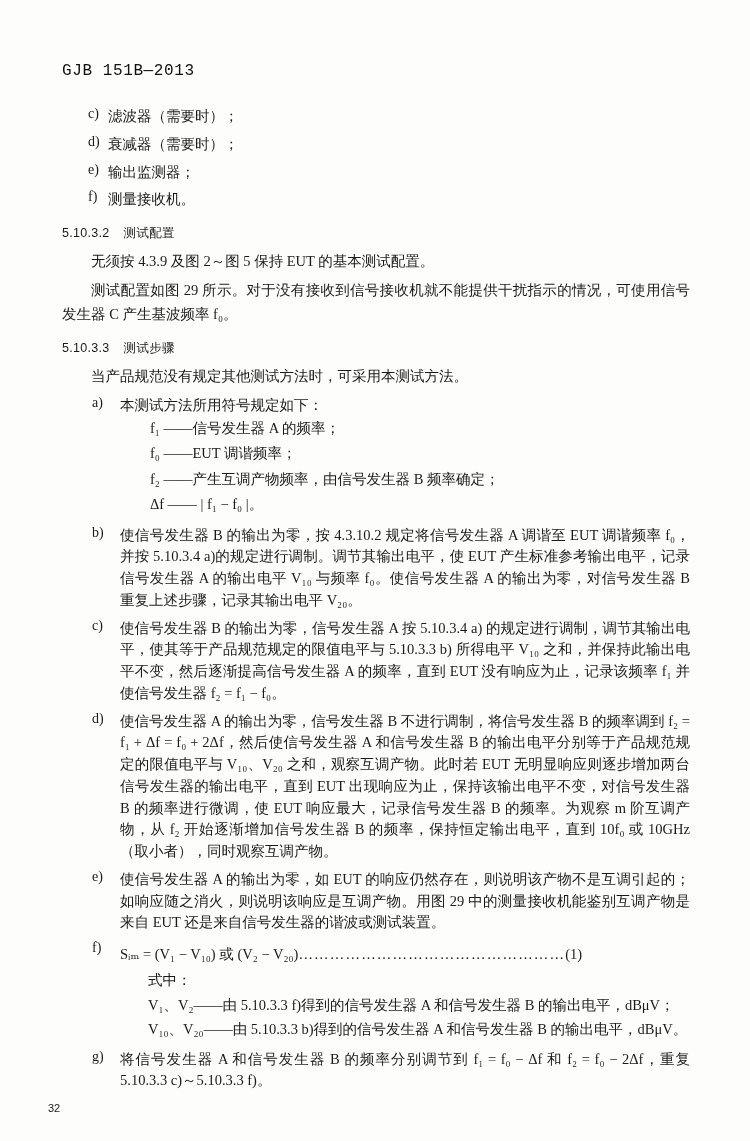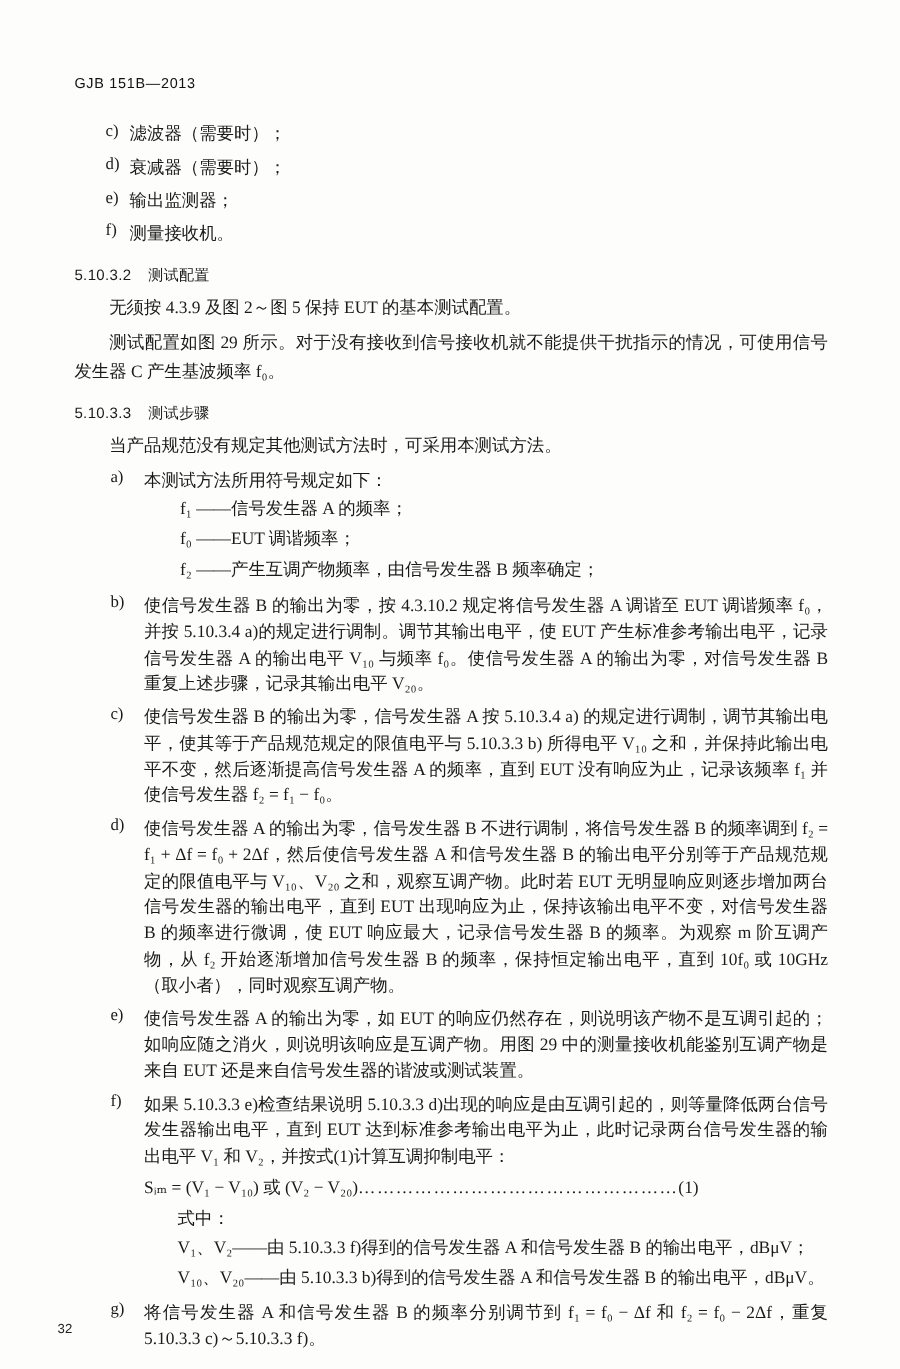--- a/index.html
+++ b/index.html
@@ -20,22 +20,22 @@
     box-sizing: border-box;
     padding: 0;
   }
   .inner {
     position: absolute;
     left: 62px;
     top: 62px;
     width: 628px;
   }
   .header-rule {
-    font-family: Liberation Sans, sans-serif;
-    font-size: 12px;
+    font-family: Liberation Mono, monospace;
+    font-size: 16px;
     letter-spacing: 0.6px;
     color: #111;
     margin-bottom: 26px;
   }
   .list-block {
     margin: 0 0 4px 0;
   }
   .li {
     display: flex;
     align-items: flex-start;
@@ -148,20 +148,21 @@
 
     <div class="list-block">
 
       <div class="li wide">
         <div class="marker">a)</div>
         <div class="body">
           <div>本测试方法所用符号规定如下：</div>
           <div class="sym-line">f₁ ——信号发生器 A 的频率；</div>
           <div class="sym-line">f₀ ——EUT 调谐频率；</div>
           <div class="sym-line">f₂ ——产生互调产物频率，由信号发生器 B 频率确定；</div>
+          <div class="sym-line">Δf —— | f₁ − f₀ |。</div>
         </div>
       </div>
 
       <div class="li wide">
         <div class="marker">b)</div>
         <div class="body">使信号发生器 B 的输出为零，按 4.3.10.2 规定将信号发生器 A 调谐至 EUT 调谐频率 f₀，并按 5.10.3.4 a)的规定进行调制。调节其输出电平，使 EUT 产生标准参考输出电平，记录信号发生器 A 的输出电平 V₁₀ 与频率 f₀。使信号发生器 A 的输出为零，对信号发生器 B 重复上述步骤，记录其输出电平 V₂₀。</div>
       </div>
 
       <div class="li wide">
         <div class="marker">c)</div>
@@ -174,21 +175,20 @@
       </div>
 
       <div class="li wide">
         <div class="marker">e)</div>
         <div class="body">使信号发生器 A 的输出为零，如 EUT 的响应仍然存在，则说明该产物不是互调引起的；如响应随之消火，则说明该响应是互调产物。用图 29 中的测量接收机能鉴别互调产物是来自 EUT 还是来自信号发生器的谐波或测试装置。</div>
       </div>
 
       <div class="li wide">
         <div class="marker">f)</div>
         <div class="body">
-          <div>如果 5.10.3.3 e)检查结果说明 5.10.3.3 d)出现的响应是由互调引起的，则等量降低两台信号发生器输出电平，直到 EUT 达到标准参考输出电平为止，此时记录两台信号发生器的输出电平 V₁ 和 V₂，并按式(1)计算互调抑制电平：</div>
           <div class="formula">
             <span>Sᵢₘ = (V₁ − V₁₀) 或 (V₂ − V₂₀)</span><span class="dots">……………………………………………</span><span>(1)</span>
           </div>
           <div class="where">式中：</div>
           <div class="def-line">V₁、V₂——由 5.10.3.3 f)得到的信号发生器 A 和信号发生器 B 的输出电平，dBμV；</div>
           <div class="def-line">V₁₀、V₂₀——由 5.10.3.3 b)得到的信号发生器 A 和信号发生器 B 的输出电平，dBμV。</div>
         </div>
       </div>
 
       <div class="li wide">

